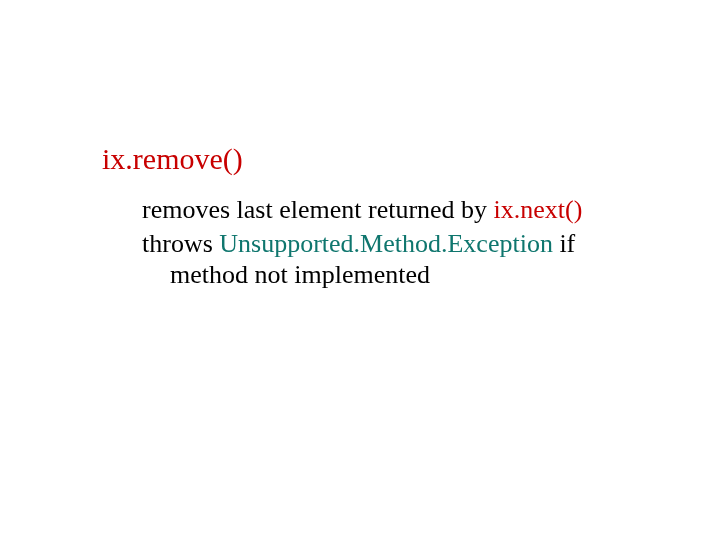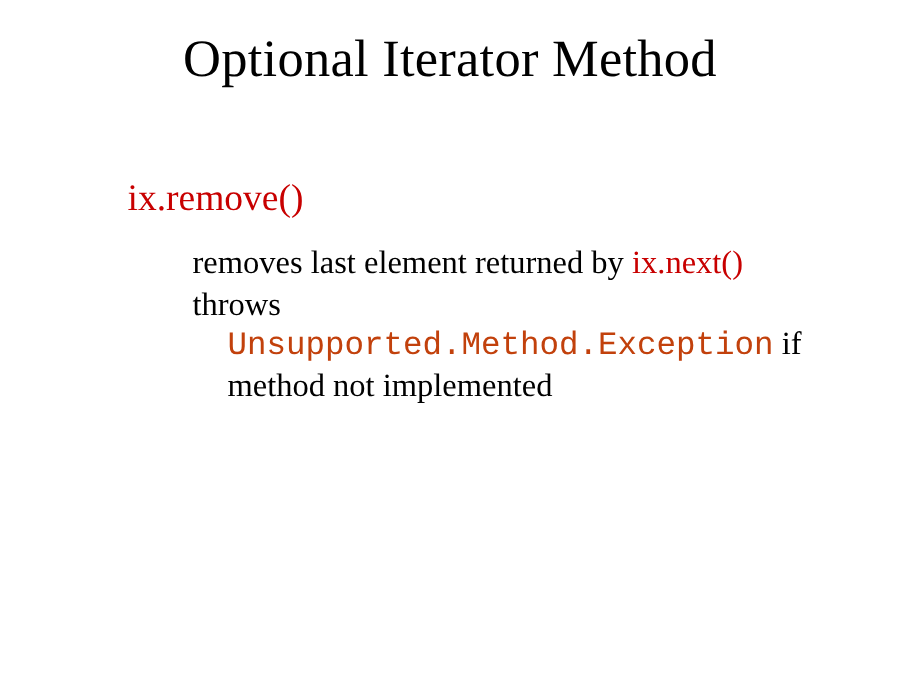--- a/index.html
+++ b/index.html
@@ -36,38 +36,36 @@
   }
   .body {
     position: absolute;
     top: 194px;
     left: 138px;
     width: 510px;
     font-size: 26px;
     line-height: 1.22;
   }
   .body p {
-    margin: 0 0 2px 16px;
+    margin: 0 0 2px 4px;
     text-indent: -28px;
     padding-left: 28px;
   }
   .exc {
-    color: #c2410c;
-    font-family: Liberation Mono, monospace;
+    color: #0f766e;
   }
   .call {
     color: #c80000;
   }
 </style>
 </head>
 <body>
 
 <div class="slide">
 
-  <div class="title">Optional Iterator Method</div>
 
   <div class="method-name">ix.remove()</div>
 
   <div class="body">
     <p>
       <span>removes last element returned by </span><span class="call">ix.next()</span>
     </p>
     <p>
       <span>throws </span><span class="exc">Unsupported.Method.Exception</span><span> if method not implemented</span>
     </p>

